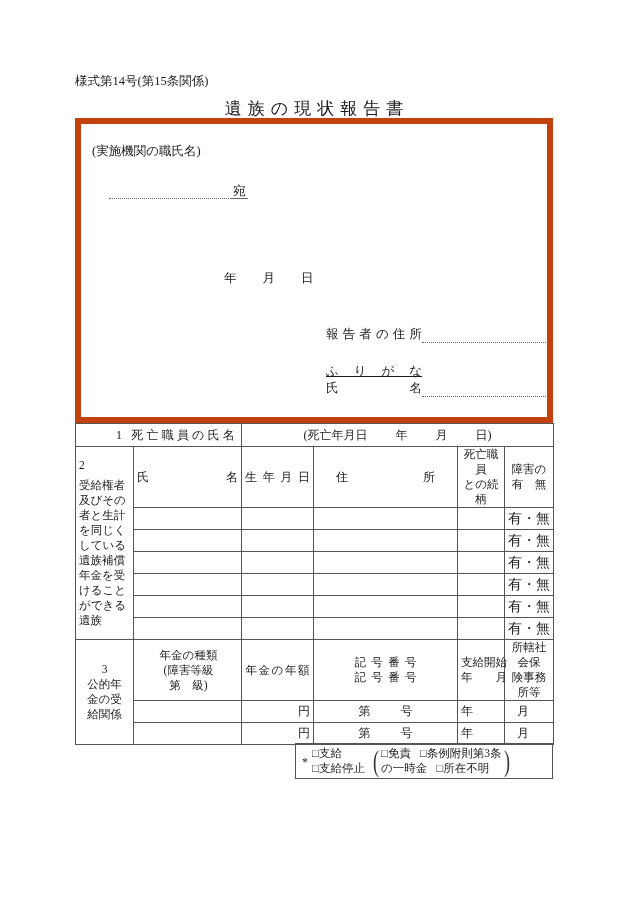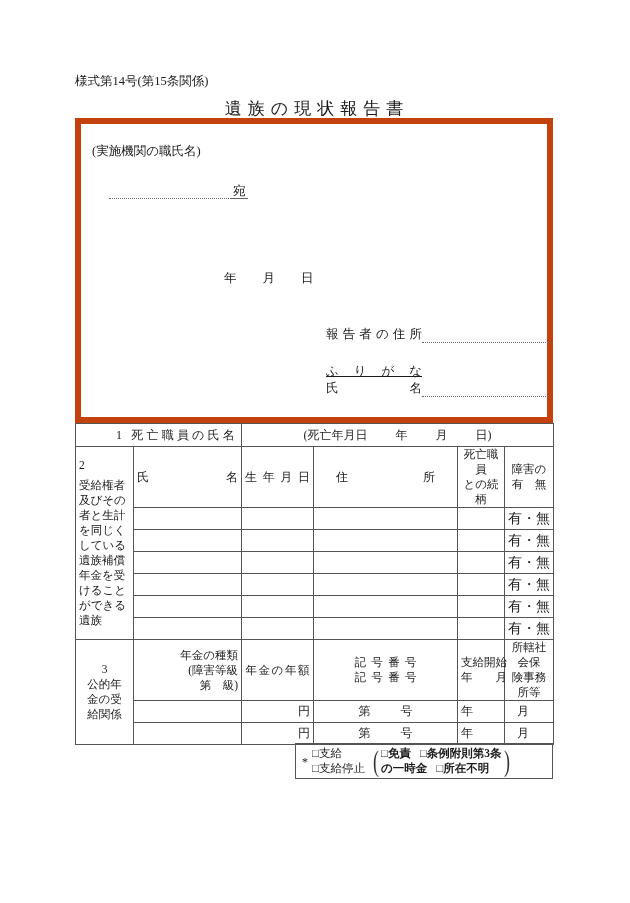--- a/index.html
+++ b/index.html
@@ -259,21 +259,20 @@
   .big-paren {
     font-size: 30px;
     line-height: 1;
     transform: scaleX(0.6);
     display: inline-block;
     color: #333;
   }
   .note-col-b {
     line-height: 15px;
     white-space: nowrap;
-    font-weight: bold;
   }
   .note-col-b .gap { display: inline-block; width: 9px; }
 </style>
 </head>
 <body>
 
 <div class="page">
 
   <div class="form-no">様式第14号(第15条関係)</div>
   <div class="doc-title">遺族の現状報告書</div>
@@ -390,21 +389,21 @@
         <td class="yesno">有・無</td>
       </tr>
 
       <tr>
         <td class="sec3-label" rowspan="3">
           <span>3</span><br>
           <span>公的年</span><br>
           <span>金の受</span><br>
           <span>給関係</span>
         </td>
-        <td class="sec3-h" style="height:46px; text-align:right; padding-left:5px">
+        <td class="sec3-h" style="height:46px; text-align:center; padding-left:5px">
           <span>年金の種類</span><br>
           <span>(障害等級</span><br>
           <span>第　級)</span>
         </td>
         <td class="sec3-h">
           <span class="just" style="width:64px">年金の年額</span>
         </td>
         <td class="sec3-h">
           <span class="just" style="width:62px">記号番号</span>
           <span class="just" style="width:62px">記号番号</span>

